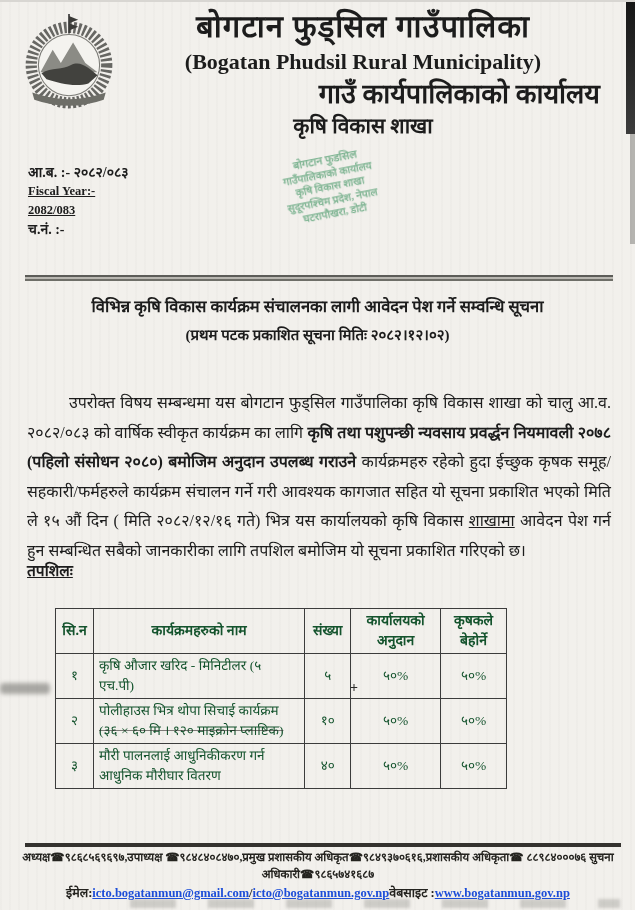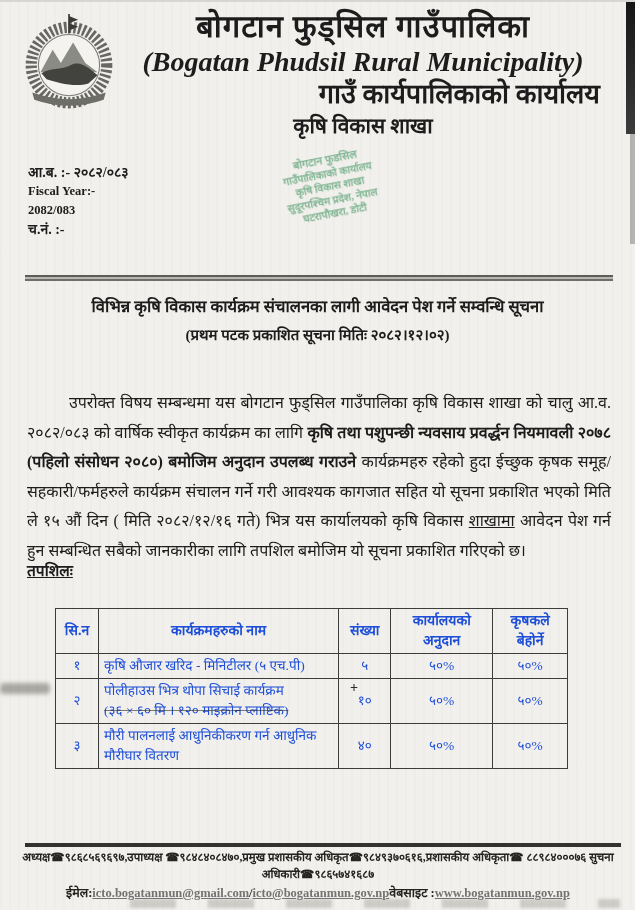--- a/index.html
+++ b/index.html
@@ -15,28 +15,28 @@
   
   .edge-strip-top{position:absolute;right:0;top:0;width:9px;height:132px;background:linear-gradient(180deg,#161616,#3c3c3c);}
   .edge-strip-mid{position:absolute;right:0;top:132px;width:5px;height:110px;background:rgba(70,70,66,.35);}
   .left-smudge{position:absolute;left:0;top:681px;width:50px;height:11px;background:rgba(96,96,92,.5);filter:blur(2px);border-radius:4px;}
   .bottom-smudge{position:absolute;left:130px;top:897px;width:490px;height:9px;filter:blur(1.5px);
     background:repeating-linear-gradient(90deg, rgba(110,110,104,.28) 0 46px, transparent 46px 78px);}
   
   .logo{position:absolute;left:18px;top:8px;width:102px;height:104px;}
   .header-text{position:absolute;left:126px;top:4px;width:474px;text-align:center;font-weight:bold;}
   .h-np-main{font-size:31px;line-height:41px;letter-spacing:1px;}
-  .h-en-main{font-size:28px;line-height:29px;font-style:italic;}
+  .h-en-main{font-size:22px;line-height:29px;}
   .h-np-office{font-size:27px;line-height:36px;text-align:right;}
   .h-en-office{font-size:20px;line-height:27px;}
   .h-dept{font-size:21px;line-height:28px;}
   
   .meta{position:absolute;left:28px;top:161px;font-weight:bold;line-height:19px;}
   .meta .np{font-size:14px;}
-  .meta .en{font-size:12.5px;}
+  .meta .en{font-size:12.5px;text-decoration:underline;}
   
   .stamp{
     position:absolute;left:250px;top:151px;width:160px;
     transform:rotate(-11deg);text-align:center;
     color:#5ba277;opacity:.75;font-weight:bold;
     font-size:10.5px;line-height:13.5px;filter:blur(.3px);
   }
   .stamp .s0{font-size:11px;}
   
   .sep1{position:absolute;left:25px;top:273px;width:588px;height:6px;
@@ -44,36 +44,36 @@
   .sep2{position:absolute;left:25px;top:841px;width:596px;height:3.5px;background:#34322e;}
   
   .notice-title{position:absolute;left:30px;top:292px;width:575px;text-align:center;font-weight:bold;font-size:16.5px;}
   .notice-sub{position:absolute;left:30px;top:322px;width:575px;text-align:center;font-weight:bold;font-size:15px;}
   
   .body-text{position:absolute;left:27px;top:370px;width:584px;font-size:16px;line-height:29.5px;text-align:justify;text-indent:42px;}
   .bold-seg{font-weight:bold;}
   .ul-seg{text-decoration:underline;}
   .tapasil{position:absolute;left:27px;top:557px;font-size:15.5px;font-weight:bold;text-decoration:underline;}
   
-  .program-table{position:absolute;left:55px;top:606px;width:513px;border-collapse:collapse;font-size:13.5px;color:#1d4ed8;}
+  .program-table{position:absolute;left:55px;top:606px;width:452px;border-collapse:collapse;font-size:13.5px;color:#14532d;}
   .program-table th,.program-table td{border:1.6px solid #3c3c3c;padding:2px 5px;line-height:20px;}
   .program-table th{font-weight:bold;font-size:14px;}
   .col-sn,.col-qty,.col-office,.col-farmer{text-align:center;}
   .program-table td.col-name{text-align:left;vertical-align:top;}
   .strike{text-decoration:line-through;text-decoration-color:rgba(45,45,42,.6);}
   .plus-mark{position:absolute;left:350px;top:678px;font-size:14px;font-weight:bold;color:#2a2a28;}
   
   .docs{position:absolute;left:27px;top:768px;width:584px;}
   .docs-heading{font-size:15.5px;font-weight:bold;text-decoration:underline;}
   .doc-item{font-size:15px;margin-top:13px;}
   
   .footer{position:absolute;left:22px;top:847px;width:592px;text-align:center;font-weight:bold;color:#24231f;}
   .f-line{font-size:11.5px;line-height:16.5px;}
   .f-links{font-size:12.5px;line-height:18px;margin-top:2px;}
-  .f-links a{color:#737373;text-decoration:underline;}
+  .f-links a{color:#1d4ed8;text-decoration:underline;}
 </style>
 </head>
 <body>
 
 <div class="page">
 
   <div class="edge-strip-top"></div>
   <div class="edge-strip-mid"></div>
   <div class="left-smudge"></div>
   <div class="bottom-smudge"></div>

